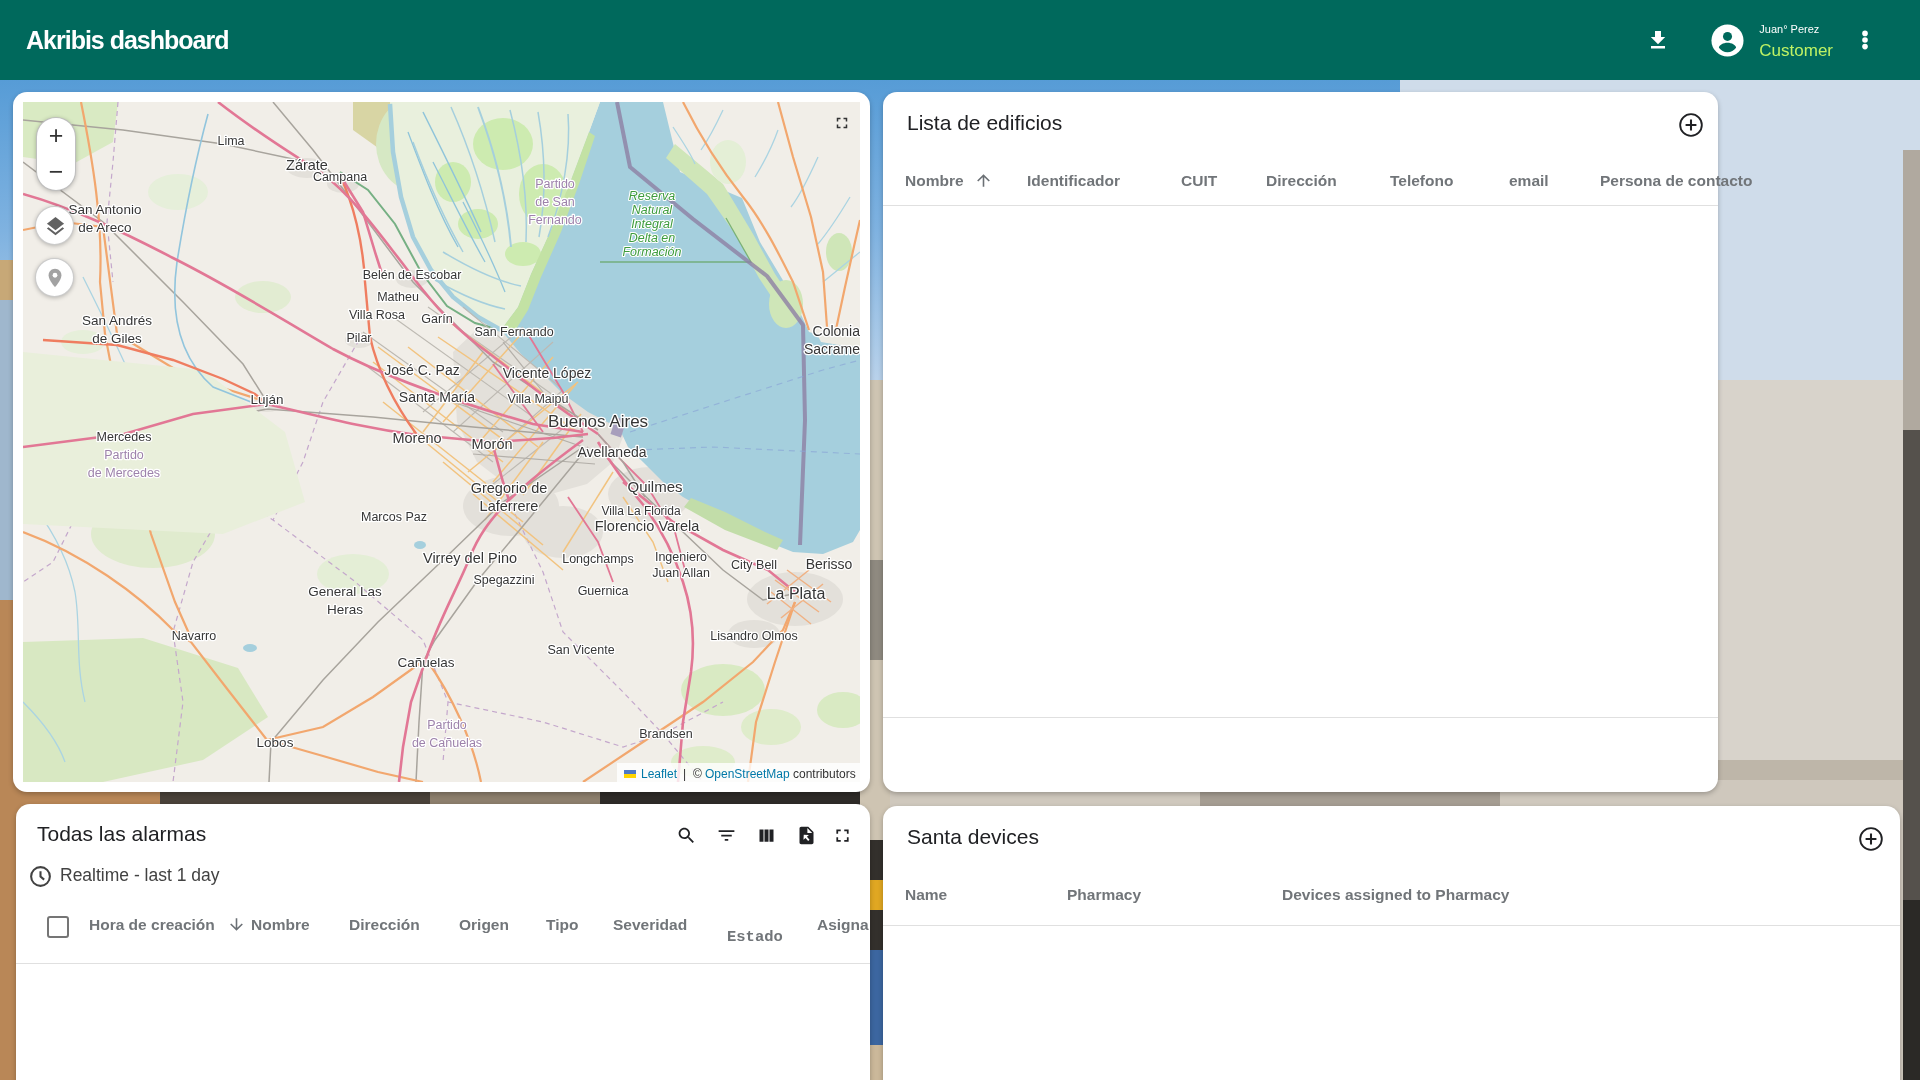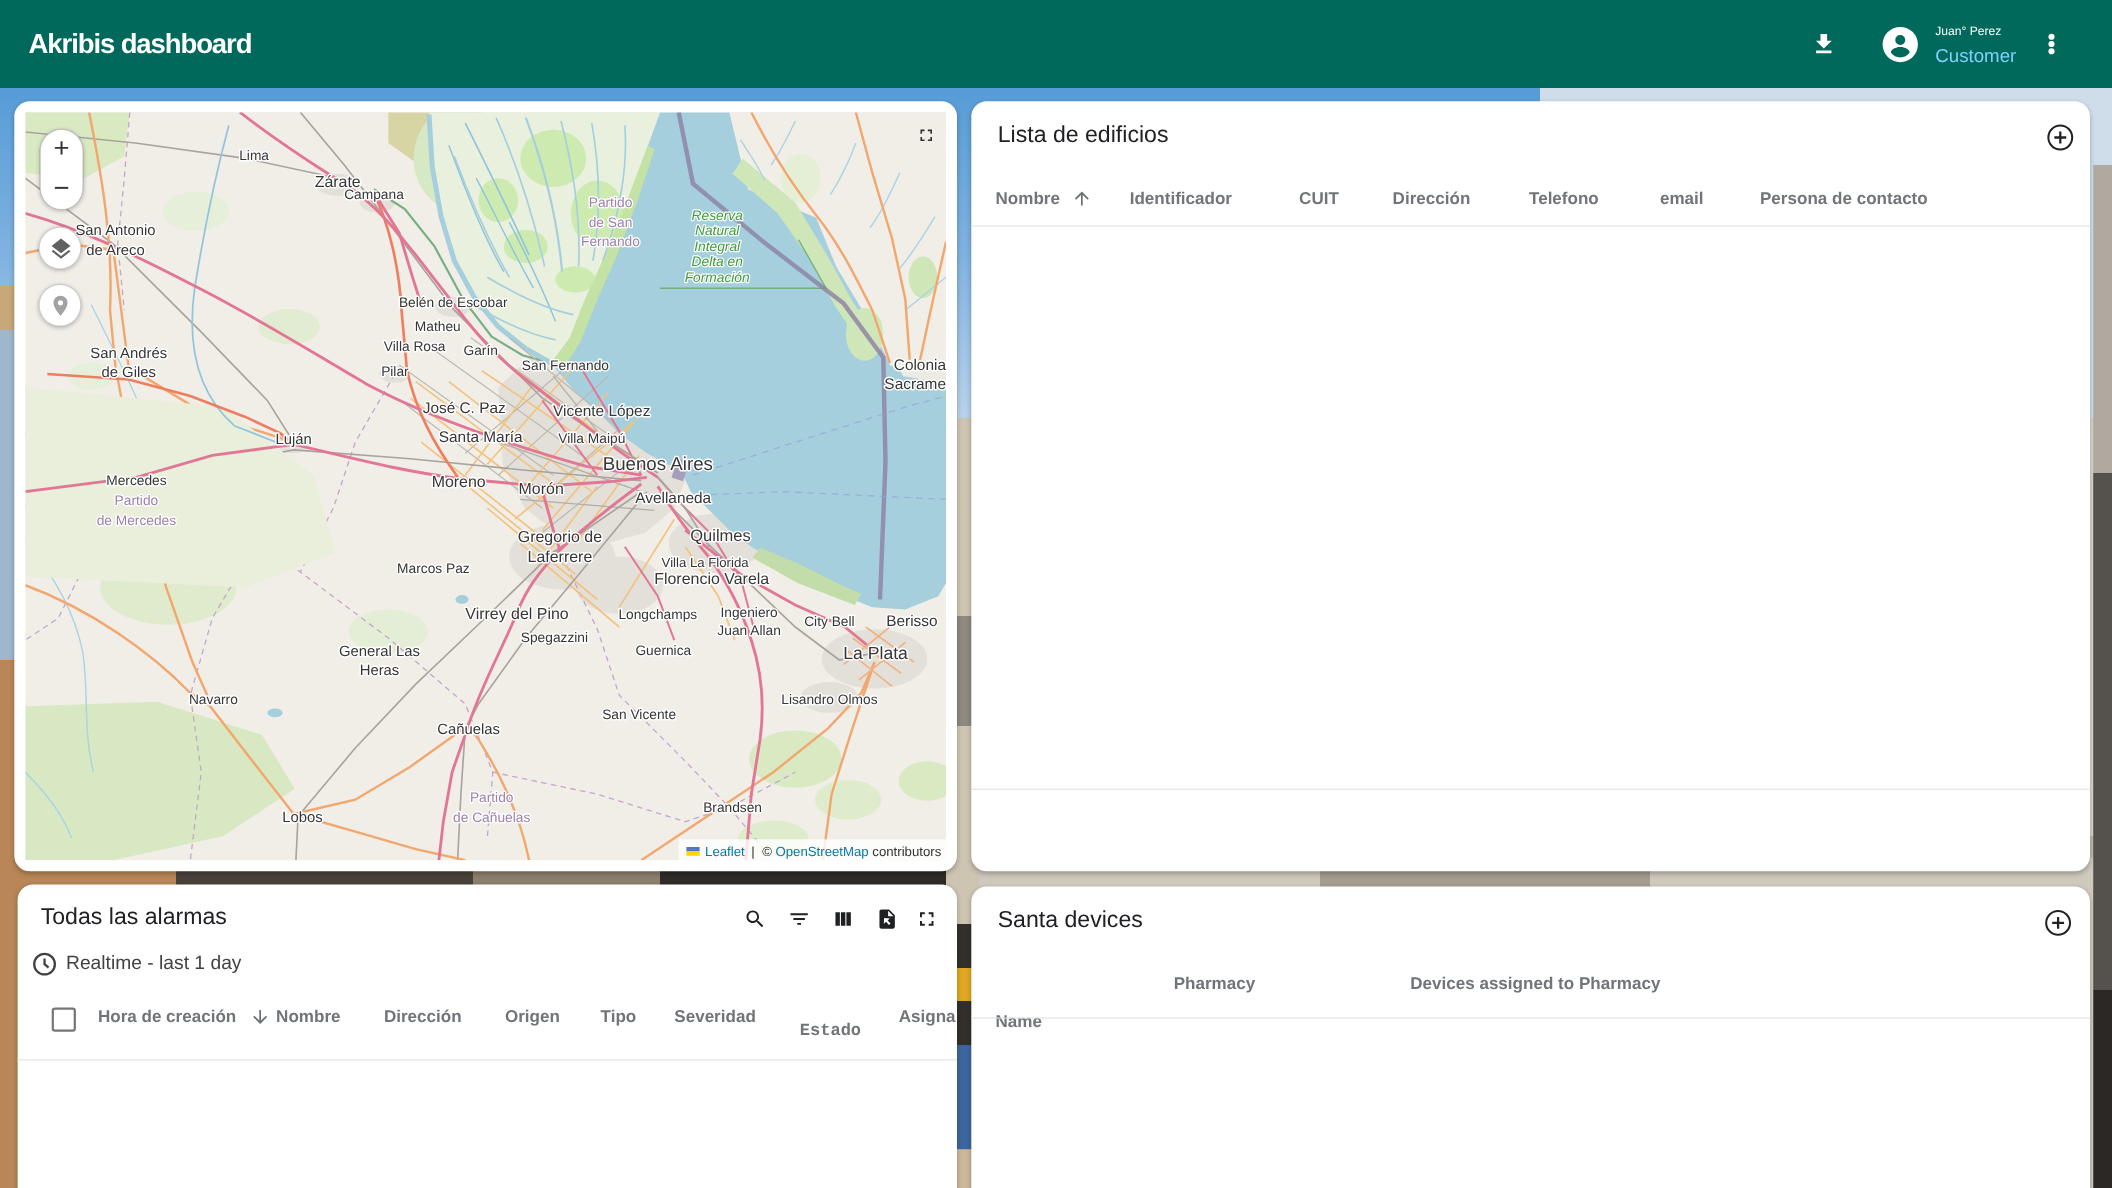--- a/index.html
+++ b/index.html
@@ -4,21 +4,21 @@
 <style>
 * { margin:0; padding:0; box-sizing:border-box; }
 html,body { width:1920px; height:1080px; overflow:hidden; font-family:"Liberation Sans", sans-serif; }
 #stage { position:relative; width:1920px; height:1080px; background:#cfd8e2; }
 #bg { position:absolute; left:0; top:0; width:1920px; height:1080px; }
 header { position:absolute; left:0; top:0; width:1920px; height:80px; background:#00695c; z-index:5; display:flex; align-items:center; }
 header .title { color:#fff; font-size:25px; font-weight:bold; margin-left:26px; letter-spacing:-1px; }
 header .right { position:absolute; right:0; top:0; height:80px; display:flex; align-items:center; }
 .card { position:absolute; background:#fff; border-radius:14px; box-shadow:0 2px 5px rgba(0,0,0,0.25); z-index:4; }
 #mapcard { left:13px; top:92px; width:857px; height:700px; padding:10px; }
-#listacard { left:883px; top:92px; width:1017px; height:700px; }
+#listacard { left:883px; top:92px; width:835px; height:700px; }
 #alarmcard { left:16px; top:804px; width:854px; height:290px; }
 #managecard { left:883px; top:806px; width:1017px; height:288px; }
 .cardtitle { font-size:21px; color:#202124; }
 .thead { font-size:15.5px; font-weight:bold; color:#717579; }
 .divider { position:absolute; left:0; right:0; height:1px; background:#e0e0e0; }
 #map { position:relative; width:837px; height:680px; overflow:hidden; background:#f1eee9; }
 </style>
 </head>
 <body>
 <div id="stage">
@@ -60,21 +60,21 @@
       <svg width="24" height="24" viewBox="0 0 24 24" style="margin-right:40px;">
         <path fill="#fff" d="M9 3h6v6h4.2L12 16.2 4.8 9H9V3zM5 18h14v2.4H5z"></path>
       </svg>
       <svg width="35" height="35" viewBox="0 0 24 24" style="margin-right:14px;">
         <circle cx="12" cy="12" r="11" fill="#fff"></circle>
         <circle cx="12" cy="9.2" r="3.1" fill="#00695c"></circle>
         <path fill="#00695c" d="M12 13.6c-3 0-5.6 1.5-5.9 3.3 1.4 1.9 3.5 3.1 5.9 3.1s4.5-1.2 5.9-3.1c-.3-1.8-2.9-3.3-5.9-3.3z"></path>
       </svg>
       <div style="margin-right:20px; line-height:22px;">
         <div style="color:#fff; font-size:11px;">Juan° Perez</div>
-        <div style="color:#7dd3fc; font-size:17px;">Customer</div>
+        <div style="color:#bef264; font-size:17px;">Customer</div>
       </div>
       <svg width="24" height="24" viewBox="0 0 24 24" style="margin-right:43px;">
         <g fill="#fff">
             <circle cx="12" cy="5.4" r="2.8"></circle>
             <circle cx="12" cy="12" r="2.8"></circle>
             <circle cx="12" cy="18.6" r="2.8"></circle>
           </g>
       </svg>
     </div>
   </header>
@@ -431,19 +431,19 @@
     <div class="divider" style="top:159px;"></div>
   </div>
 
   <div class="card" id="managecard">
     <div class="cardtitle" style="position:absolute; left:24px; top:19px;">Santa devices</div>
     <svg width="26" height="26" viewBox="0 0 24 24" style="position:absolute; right:16px; top:20px;">
       <circle cx="12" cy="12" r="10" fill="none" stroke="#202124" stroke-width="1.7"></circle>
         <path d="M12 7v10M7 12h10" stroke="#202124" stroke-width="1.9" fill="none"></path>
     </svg>
     <div class="thead" style="position:absolute; left:22px; top:80px; width:980px;">
-      <span style="position:absolute; left:0; top:0;margin-top:35px;">Name</span>
+      <span style="position:absolute; left:0; top:0;">Name</span>
       <span style="position:absolute; left:162px; top:0;">Pharmacy</span>
       <span style="position:absolute; left:338px; top:0;margin-left:39px;">Devices assigned to Pharmacy</span>
     </div>
     <div class="divider" style="top:119px;"></div>
   </div>
 </div>
 
 </body></html>

